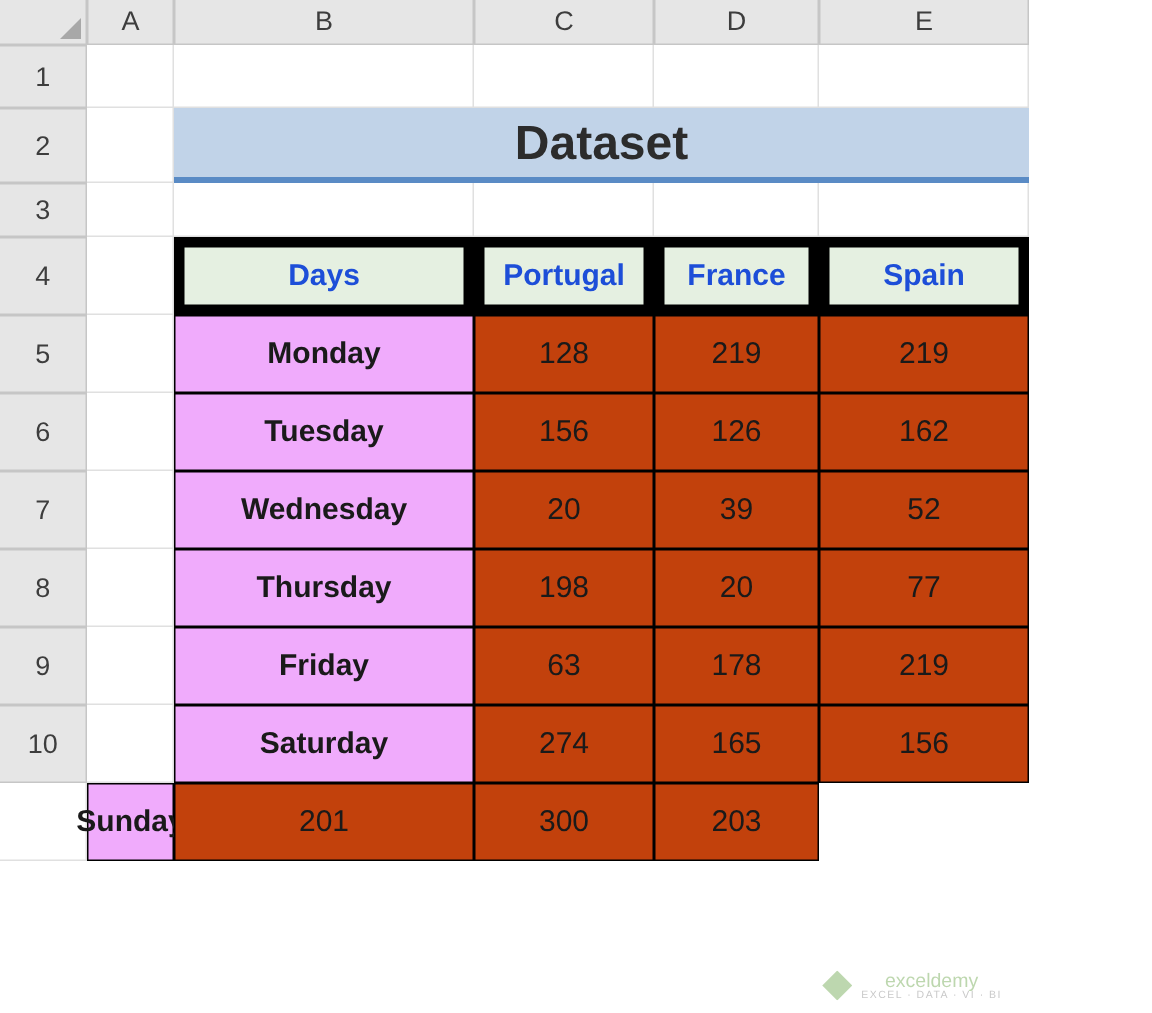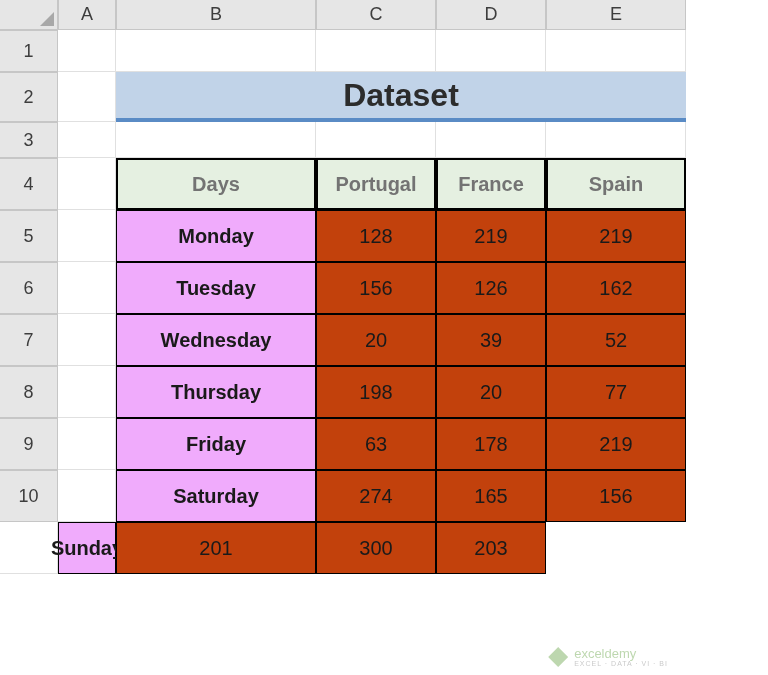--- a/index.html
+++ b/index.html
@@ -58,27 +58,27 @@
     display: flex;
     align-items: center;
     justify-content: center;
     font-size: 32px;
     font-weight: 600;
     color: #2c2c2c;
     font-family: "Segoe UI", Tahoma, sans-serif;
   }
   .tbl-header {
     background: #e5f0e1;
-    border: 2px solid #000000;
+    border: 7px solid #000000;
     display: flex;
     align-items: center;
     justify-content: center;
     font-size: 20px;
     font-weight: 700;
-    color: #737373;
+    color: #1d4ed8;
   }
   .tbl-rowhead {
     background: #f0abfc;
     border: 1px solid #000000;
     display: flex;
     align-items: center;
     justify-content: center;
     font-size: 20px;
     font-weight: 700;
     color: #1a1a1a;
@@ -101,21 +101,21 @@
     gap: 6px;
     opacity: 0.45;
     color: #6fa84f;
     font-size: 13px;
   }
   .watermark .logo {
     width: 20px; height: 20px;
     background: #6fa84f;
     clip-path: polygon(50% 0, 100% 50%, 50% 100%, 0 50%);
   }
-  .watermark .txt { display:flex; flex-direction:column; line-height:1; }
+  .watermark .txt { display:flex; flex-direction:column; line-height:1;text-align:center; }
   .watermark .txt .sub { font-size:7px; letter-spacing:1px; color:#888; }
 </style>
 </head>
 <body>
 
 <div class="sheet">
 
   <div class="corner"></div>
 
   <div class="col-header">A</div>

